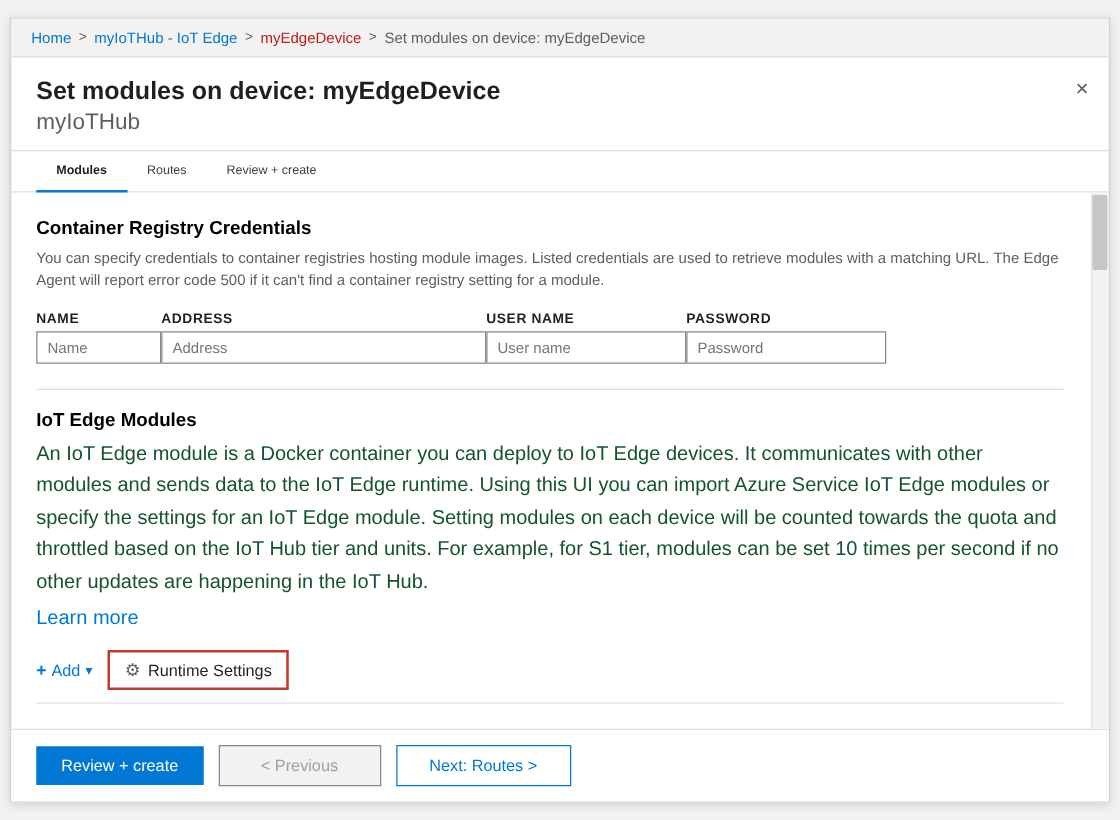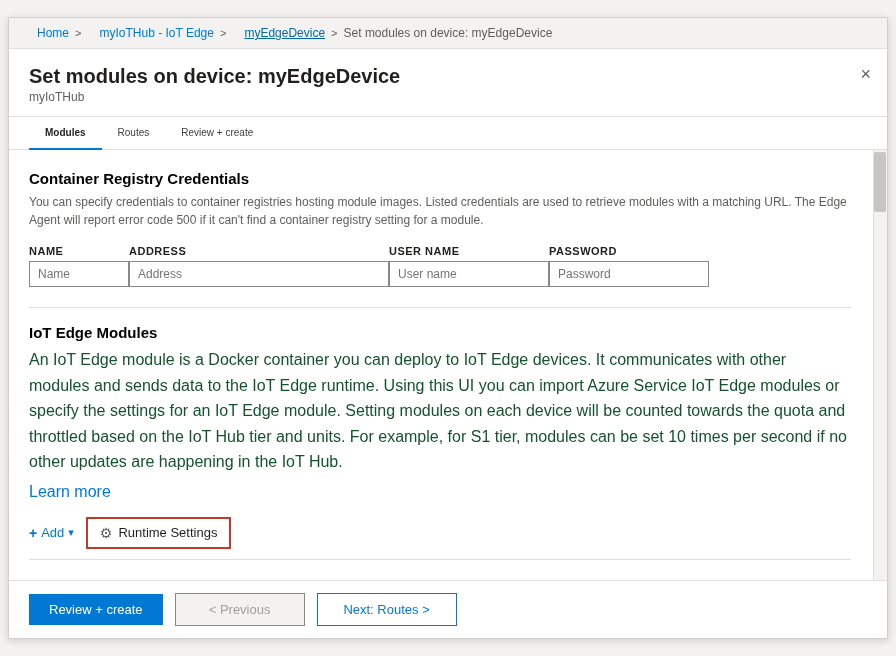--- a/index.html
+++ b/index.html
@@ -27,40 +27,39 @@
       font-size: 12px;
       color: #605e5c;
       border-bottom: 1px solid #e1dfdd;
       display: flex;
       align-items: center;
       gap: 6px;
     }
     .breadcrumb a {
       color: #0078d4;
       text-decoration: none;
-      margin-left: 12px;
     }
     .breadcrumb .sep {
       color: #605e5c;
       font-size: 11px;
     }
     
     .header {
       padding: 16px 20px 12px 20px;
       border-bottom: 1px solid #e1dfdd;
       position: relative;
     }
     .header h1 {
       font-size: 20px;
       font-weight: 600;
       color: #201f1e;
       margin-bottom: 2px;
     }
     .header .subtitle {
-      font-size: 12px;
+      font-size: 18px;
       color: #605e5c;
     }
     .close-btn {
       position: absolute;
       right: 16px;
       top: 16px;
       background: none;
       border: none;
       font-size: 18px;
       cursor: pointer;
@@ -263,21 +262,21 @@
 </head>
 <body>
 
 <div class="dialog">
 
   <div class="breadcrumb">
     <a href="#">Home</a>
     <span class="sep">&gt;</span>
     <a href="#">myIoTHub - IoT Edge</a>
     <span class="sep">&gt;</span>
-    <a href="#" style="color:#0369a1;text-decoration:underline;">myEdgeDevice</a>
+    <a href="#" style="color:#b91c1c;">myEdgeDevice</a>
     <span class="sep">&gt;</span>
     <span>Set modules on device: myEdgeDevice</span>
   </div>
 
   <div class="header">
     <h1>Set modules on device: myEdgeDevice</h1>
     <div class="subtitle">myIoTHub</div>
     <button class="close-btn">×</button>
   </div>
 

